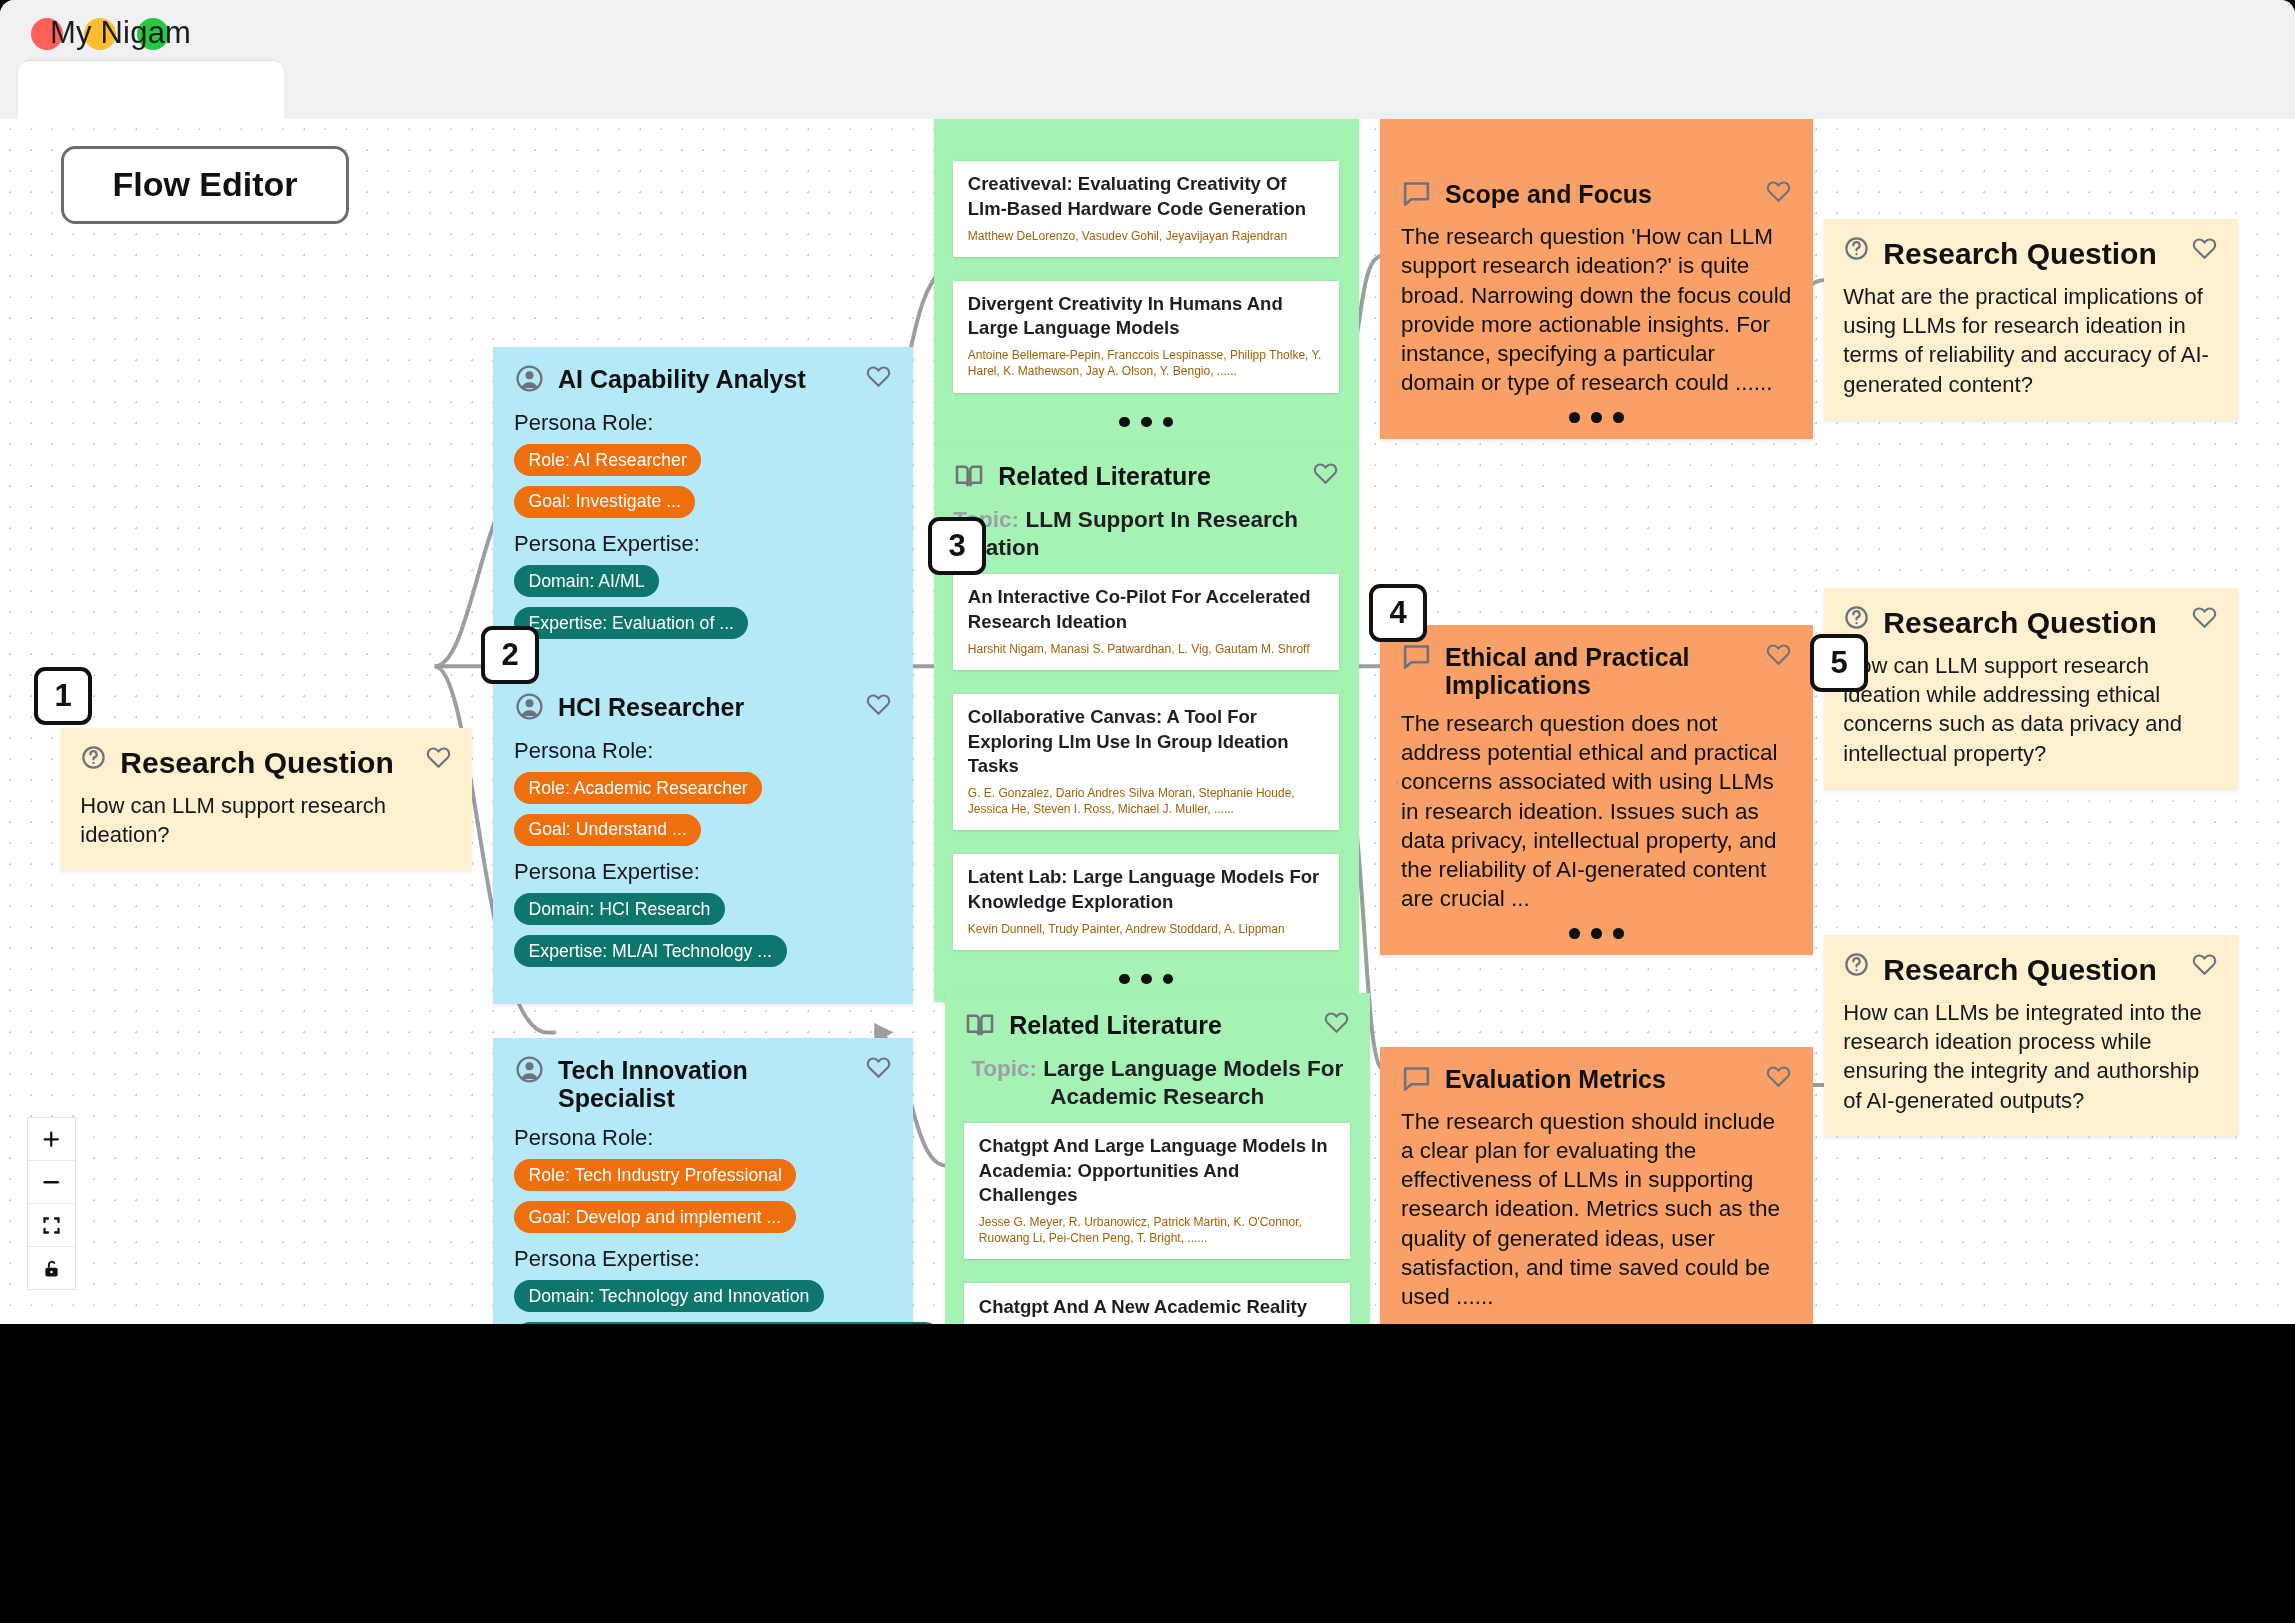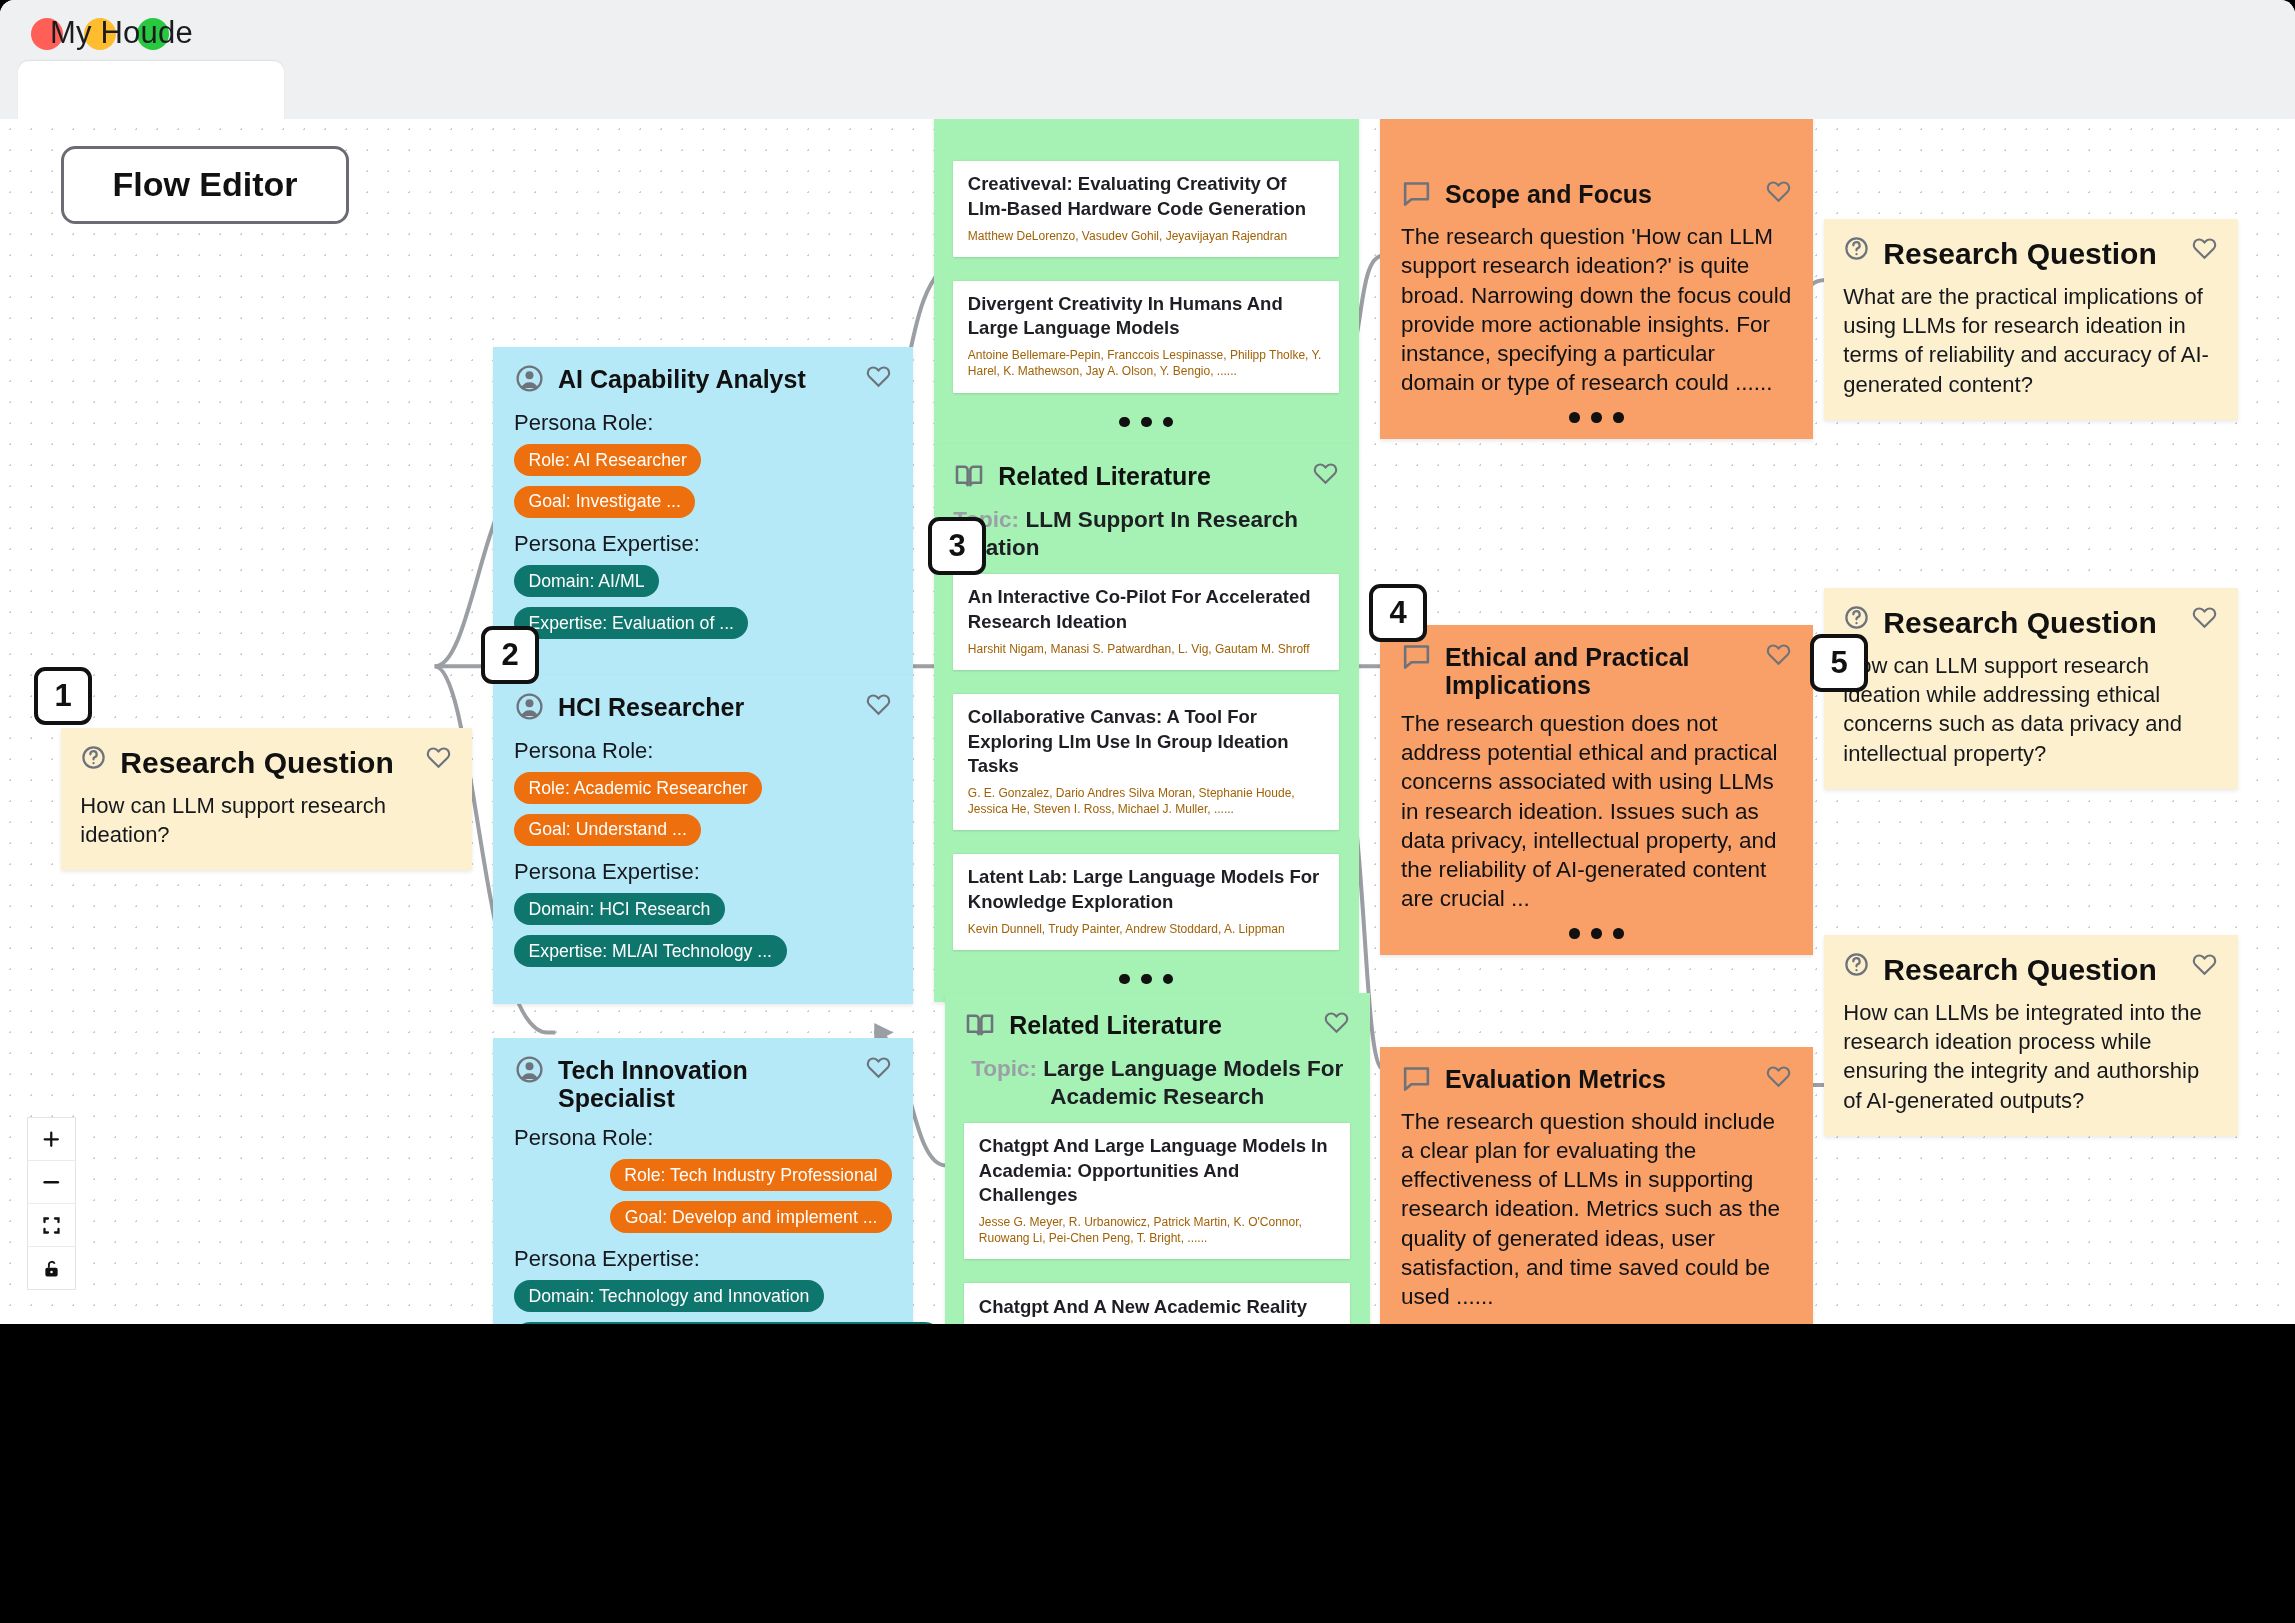--- a/index.html
+++ b/index.html
@@ -79,21 +79,21 @@
 
 <div class="window">
 
   <div class="titlebar">
     <div class="traffic">
       <span class="dot red"></span>
       <span class="dot yellow"></span>
       <span class="dot green"></span>
     </div>
     <div class="tab"></div>
-    <div class="tab-label">My Houde</div>
+    <div class="tab-label">My Nigam</div>
   </div>
 
   <div class="canvas">
 
     <svg class="edges" viewBox="0 0 2851 1497" xmlns="http://www.w3.org/2000/svg">
       <g fill="none" stroke="#9b9ea3" stroke-width="5">
 
         <path d="M540 680 C 590 680, 600 420, 680 420 L 690 420"></path>
         <path d="M540 680 C 600 680, 620 680, 690 680"></path>
         <path d="M540 680 C 590 680, 600 1135, 680 1135 L 690 1135"></path>
@@ -212,21 +212,21 @@
           </svg>
         </span>
         <span class="node-title">Tech Innovation Specialist</span>
         <span class="heart">
           <svg width="27" height="27" viewBox="0 0 24 24" fill="none" stroke="#6e727a" stroke-width="1.9">
               <path d="M12 20.3 3.9 12.2a4.8 4.8 0 0 1 6.8-6.8l1.3 1.3 1.3-1.3a4.8 4.8 0 0 1 6.8 6.8Z"></path>
             </svg>
         </span>
       </div>
       <div class="sec-label">Persona Role:</div>
-      <div class="chips" style="flex-direction:column;align-items:flex-end">
+      <div class="chips" style="flex-direction:row;align-items:center">
         <span class="chip orange">Role: Tech Industry Professional</span>
         <span class="chip orange">Goal: Develop and implement ...</span>
       </div>
       <div class="sec-label">Persona Expertise:</div>
       <div class="chips" style="flex-direction:column;align-items:flex-start">
         <span class="chip blue">Domain: Technology and Innovation</span>
         <span class="chip blue">Expertise: Product Development, AI Applications ...</span>
       </div>
     </div>
 

